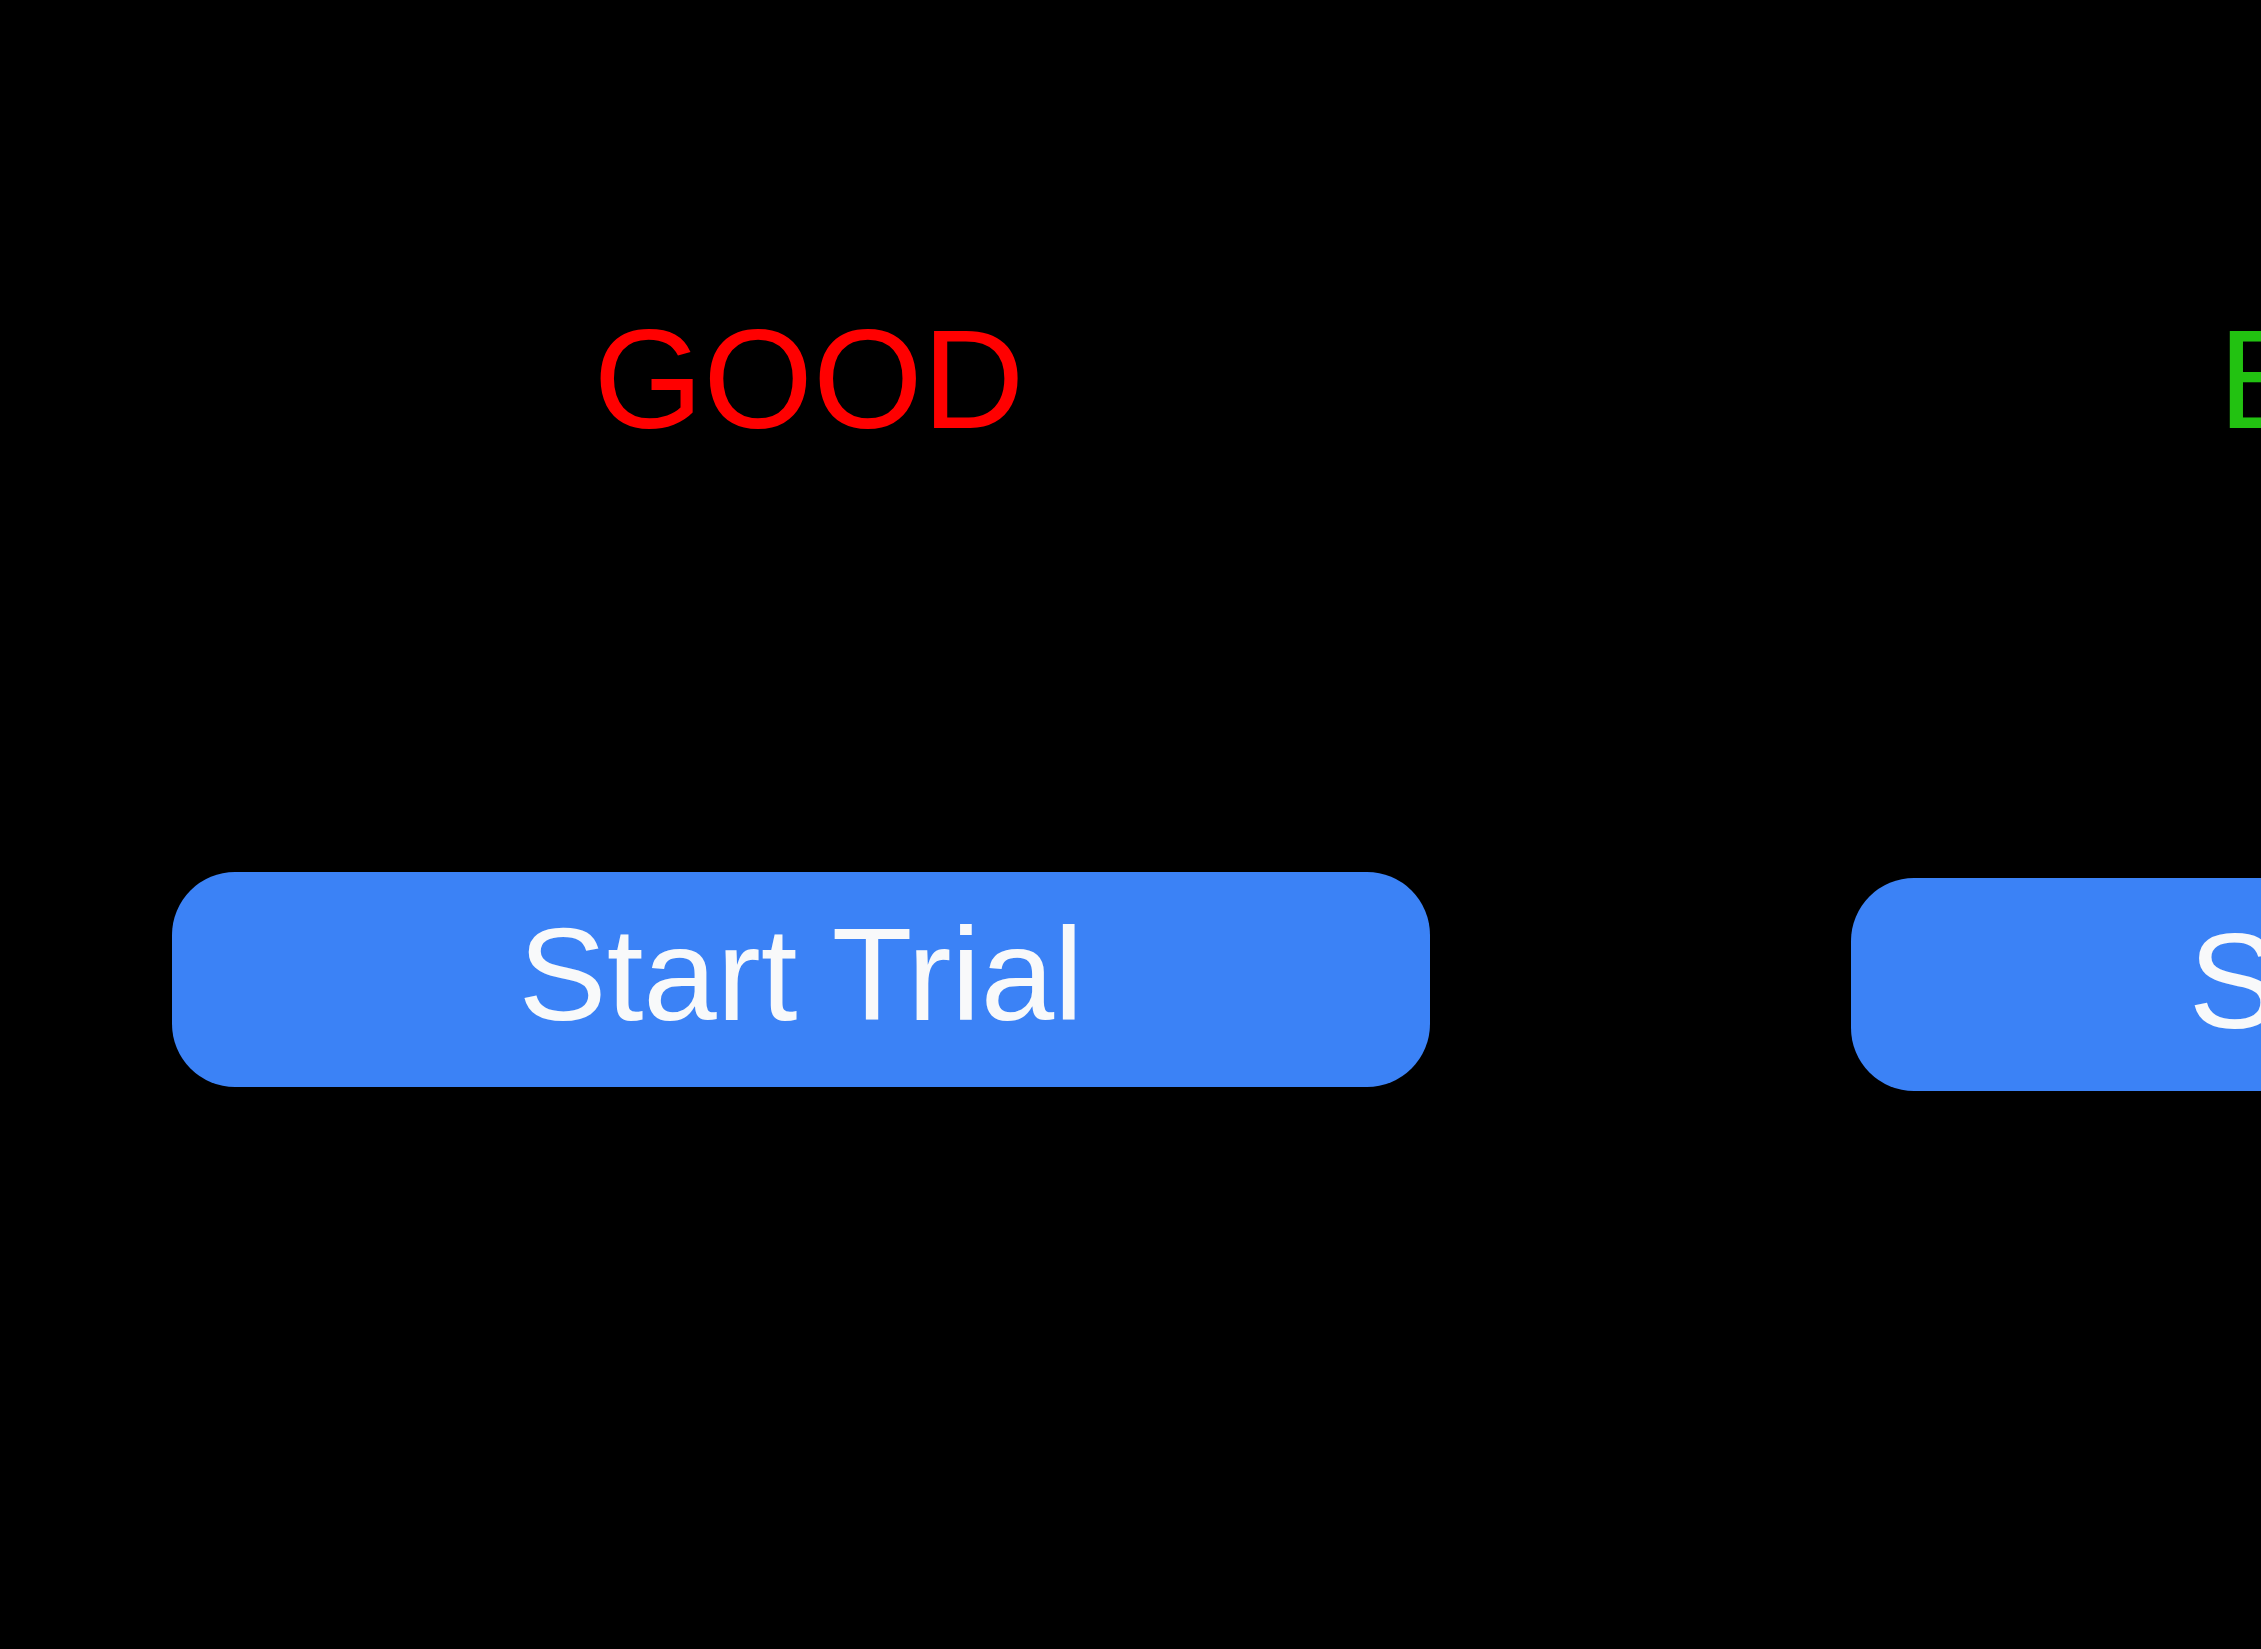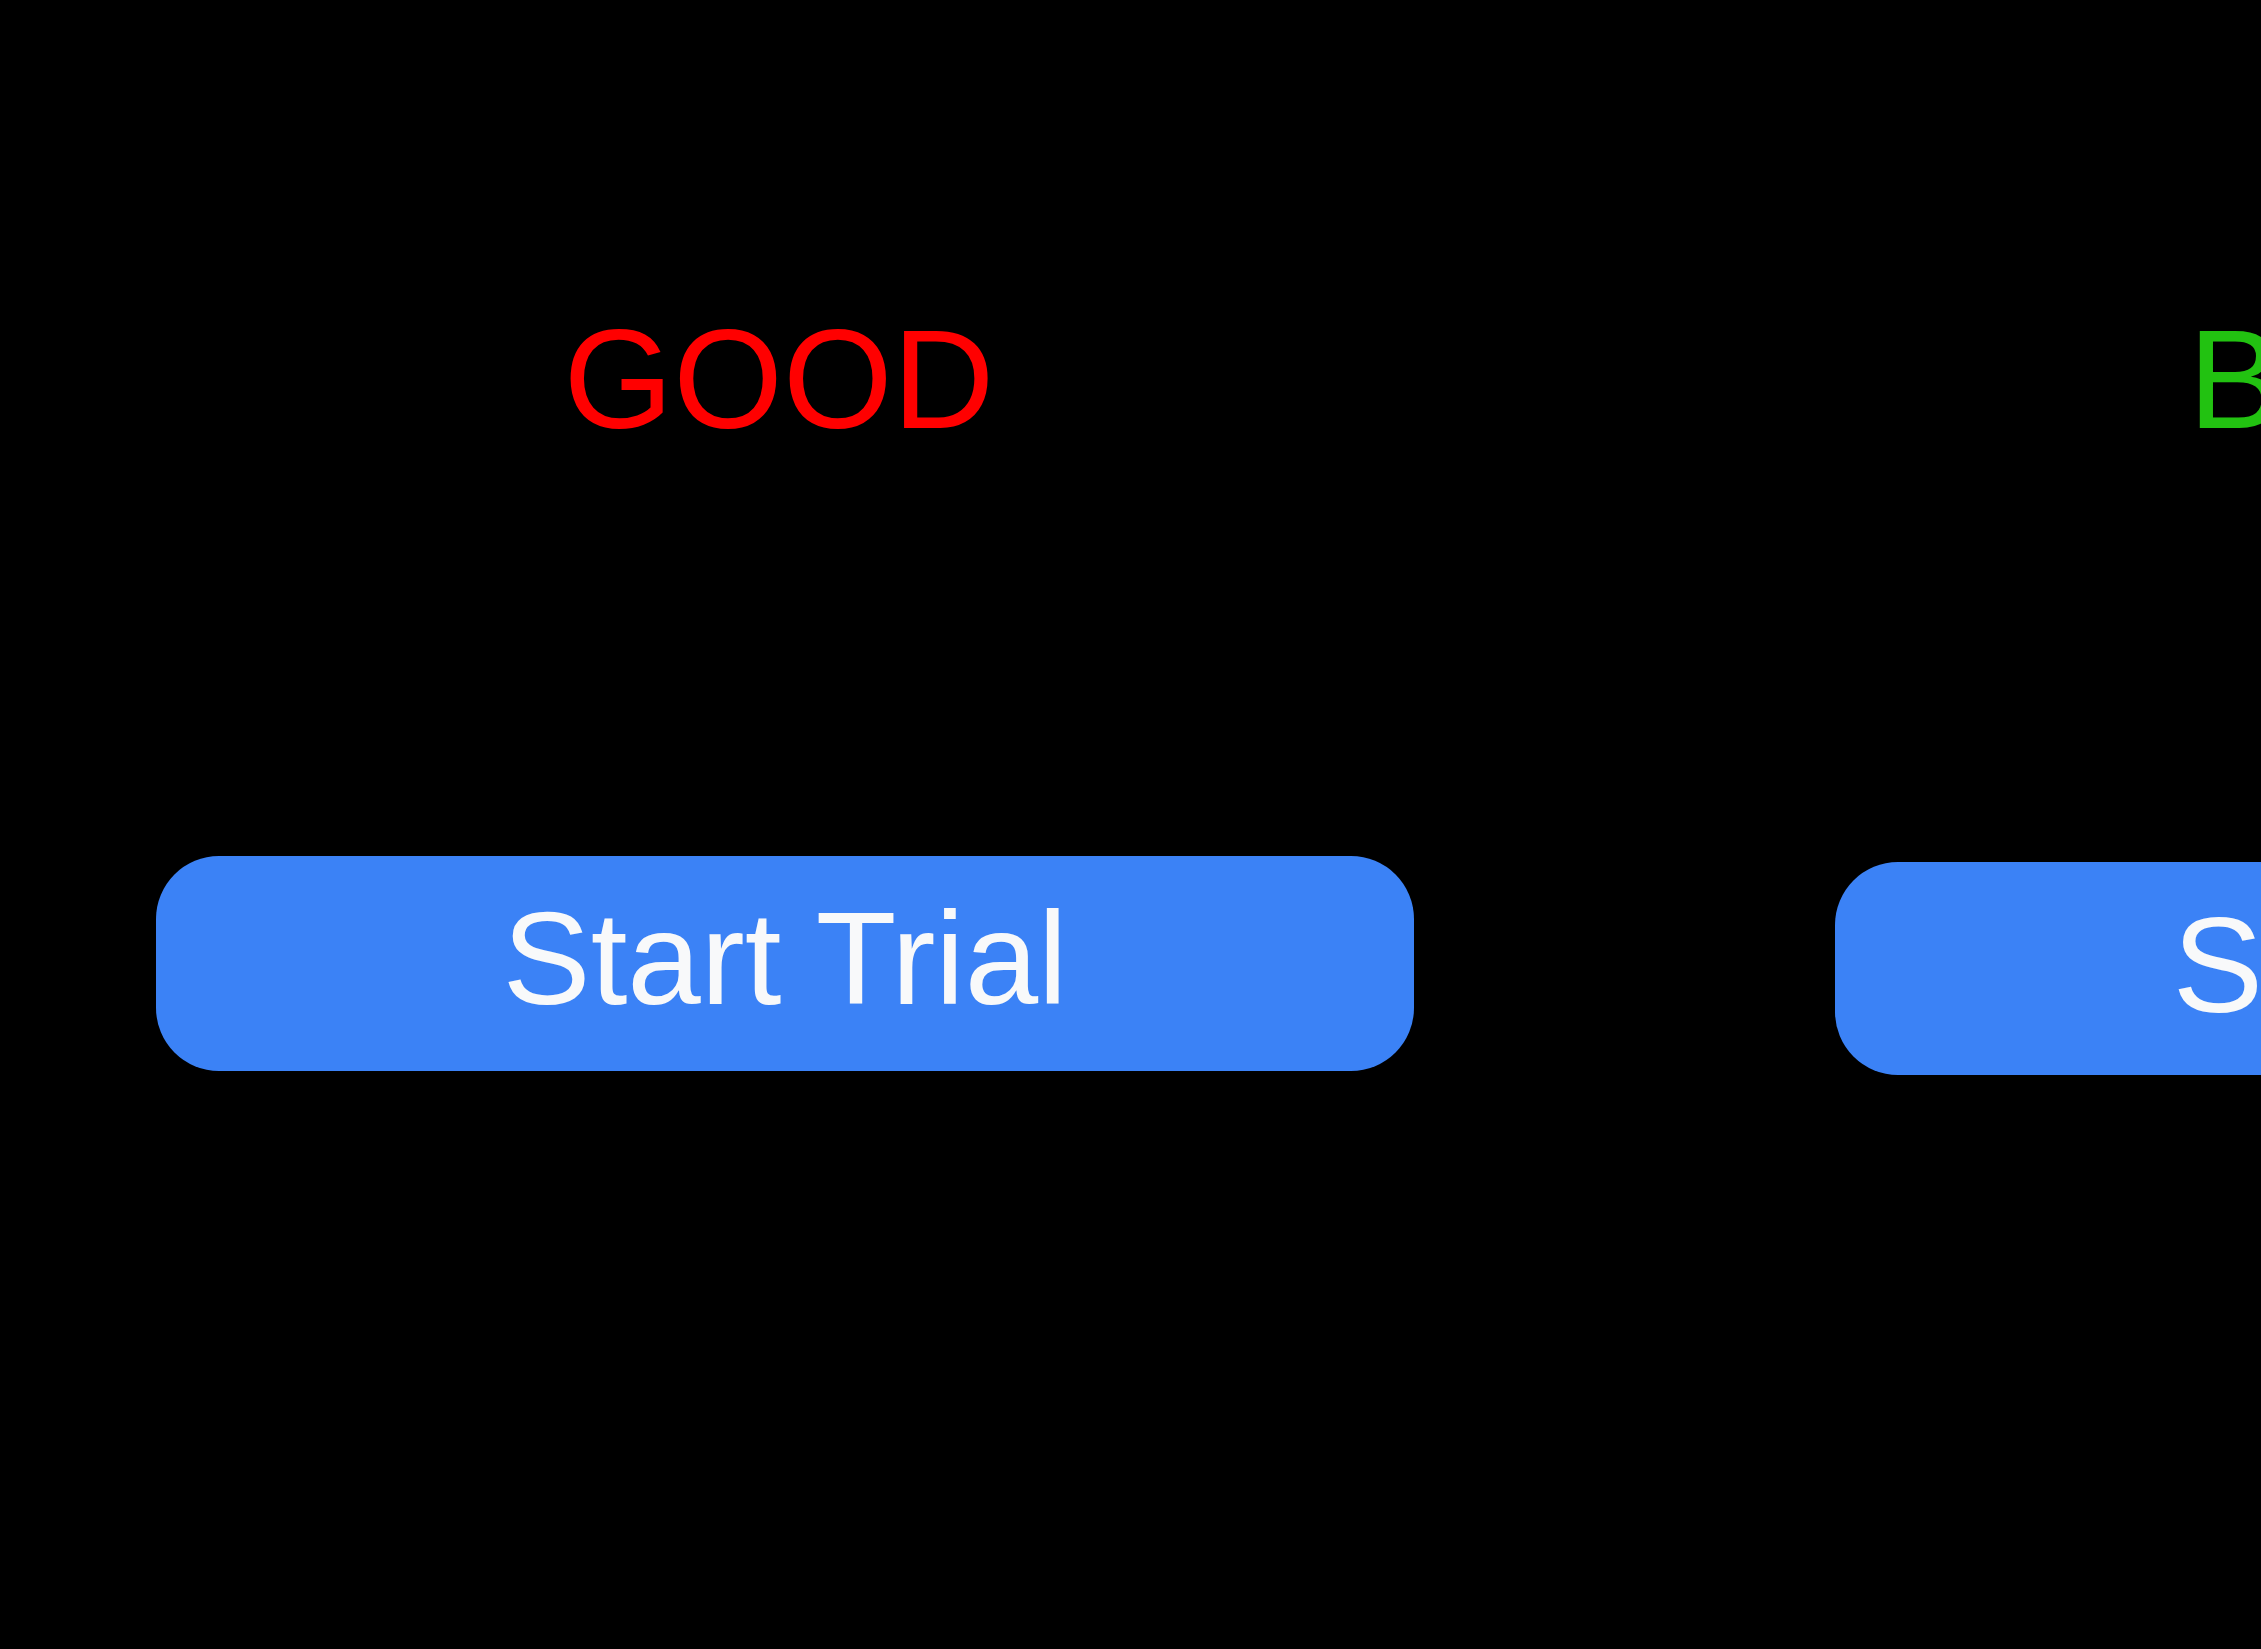--- a/index.html
+++ b/index.html
@@ -26,20 +26,21 @@
   .cmp-label {
     position: absolute;
     font-family: "Liberation Sans", sans-serif;
     font-weight: 400;
     font-size: 141px;
     line-height: 1;
     letter-spacing: 0px;
     white-space: nowrap;
     text-align: left;
     transform: translateX(-50%);
+    margin-left: 30px;
   }
   .cmp-label.good {
     left: 779px;
     top: 309px;
     color: #FF0000;
   }
   .cmp-label.better {
     left: 2461px;
     top: 309px;
     color: #22C211;
@@ -50,21 +51,21 @@
   .trial-btn {
     position: absolute;
     display: flex;
     align-items: center;
     justify-content: center;
     box-sizing: border-box;
     background: #3B82F6;
     border: none;
     border-radius: 63px;
     padding: 0;
-    margin: 0;
+    margin: 16px;
     cursor: pointer;
     overflow: hidden;
   }
   .trial-btn.left {
     left: 156px;
     top: 856px;
     width: 1258px;
     height: 215px;
   }
   .trial-btn.right {

